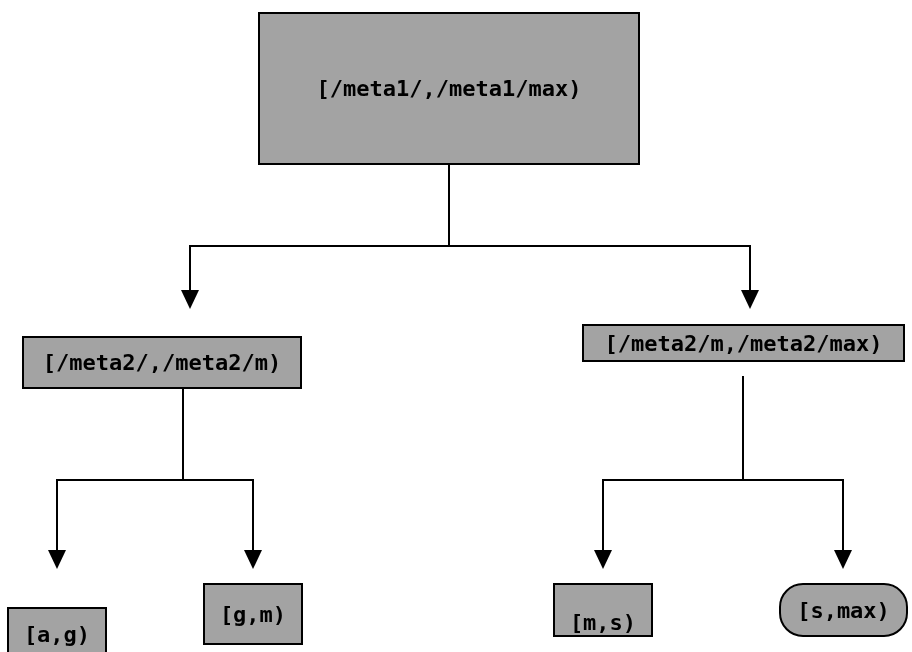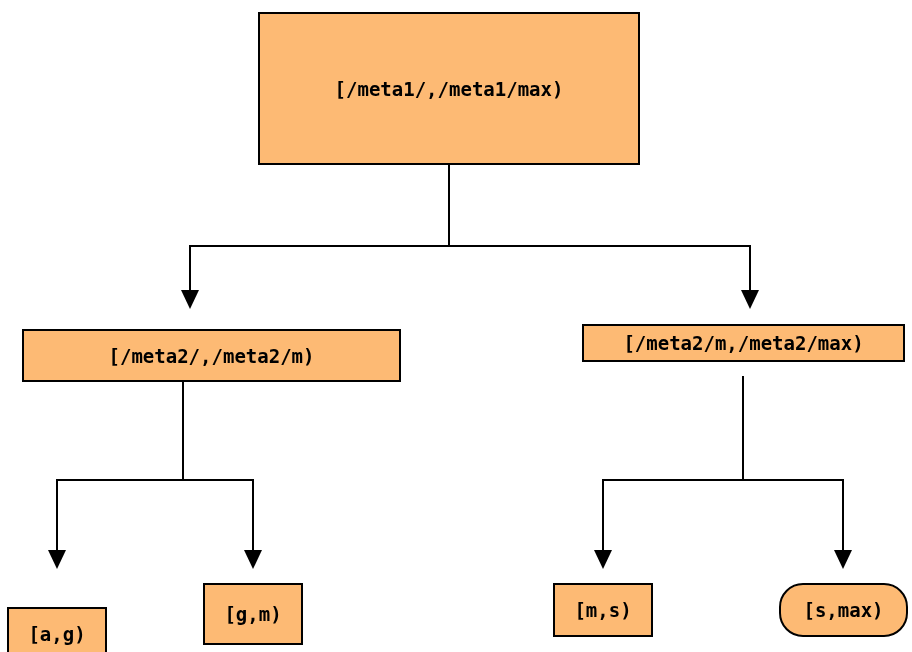--- a/index.html
+++ b/index.html
@@ -21,35 +21,35 @@
     left: 0;
     top: 0;
     width: 912px;
     height: 652px;
     pointer-events: none;
   }
   .node {
     position: absolute;
     box-sizing: border-box;
     border: 2px solid #000000;
-    background: #fdba74;
+    background: #a3a3a3;
     display: flex;
     align-items: center;
     justify-content: center;
-    font-size: 19px;
+    font-size: 22px;
     font-weight: bold;
     letter-spacing: 0;
     white-space: nowrap;
   }
   .node-root   { left: 258px; top: 12px;  width: 382px; height: 153px; }
-  .node-l1a    { left: 22px;  top: 329px; width: 379px; height: 53px; }
+  .node-l1a    { left: 22px;  top: 336px; width: 280px; height: 53px; }
   .node-l1b    { left: 582px; top: 324px; width: 323px; height: 38px; }
   .node-leaf1  { left: 7px;   top: 607px; width: 100px; height: 54px; }
   .node-leaf2  { left: 203px; top: 583px; width: 100px; height: 62px; }
-  .node-leaf3  { left: 553px; top: 583px; width: 100px; height: 54px; }
+  .node-leaf3  { left: 553px; top: 583px; width: 100px; height: 54px; align-items: flex-end; }
   .node-leaf4  { left: 779px; top: 583px; width: 129px; height: 54px; border-radius: 24px; }
 </style>
 </head>
 <body>
 
 <div class="canvas">
 
   <svg class="edges" viewBox="0 0 912 652" xmlns="http://www.w3.org/2000/svg">
     <g stroke="#000000" stroke-width="2" fill="none" stroke-linecap="square">
 

